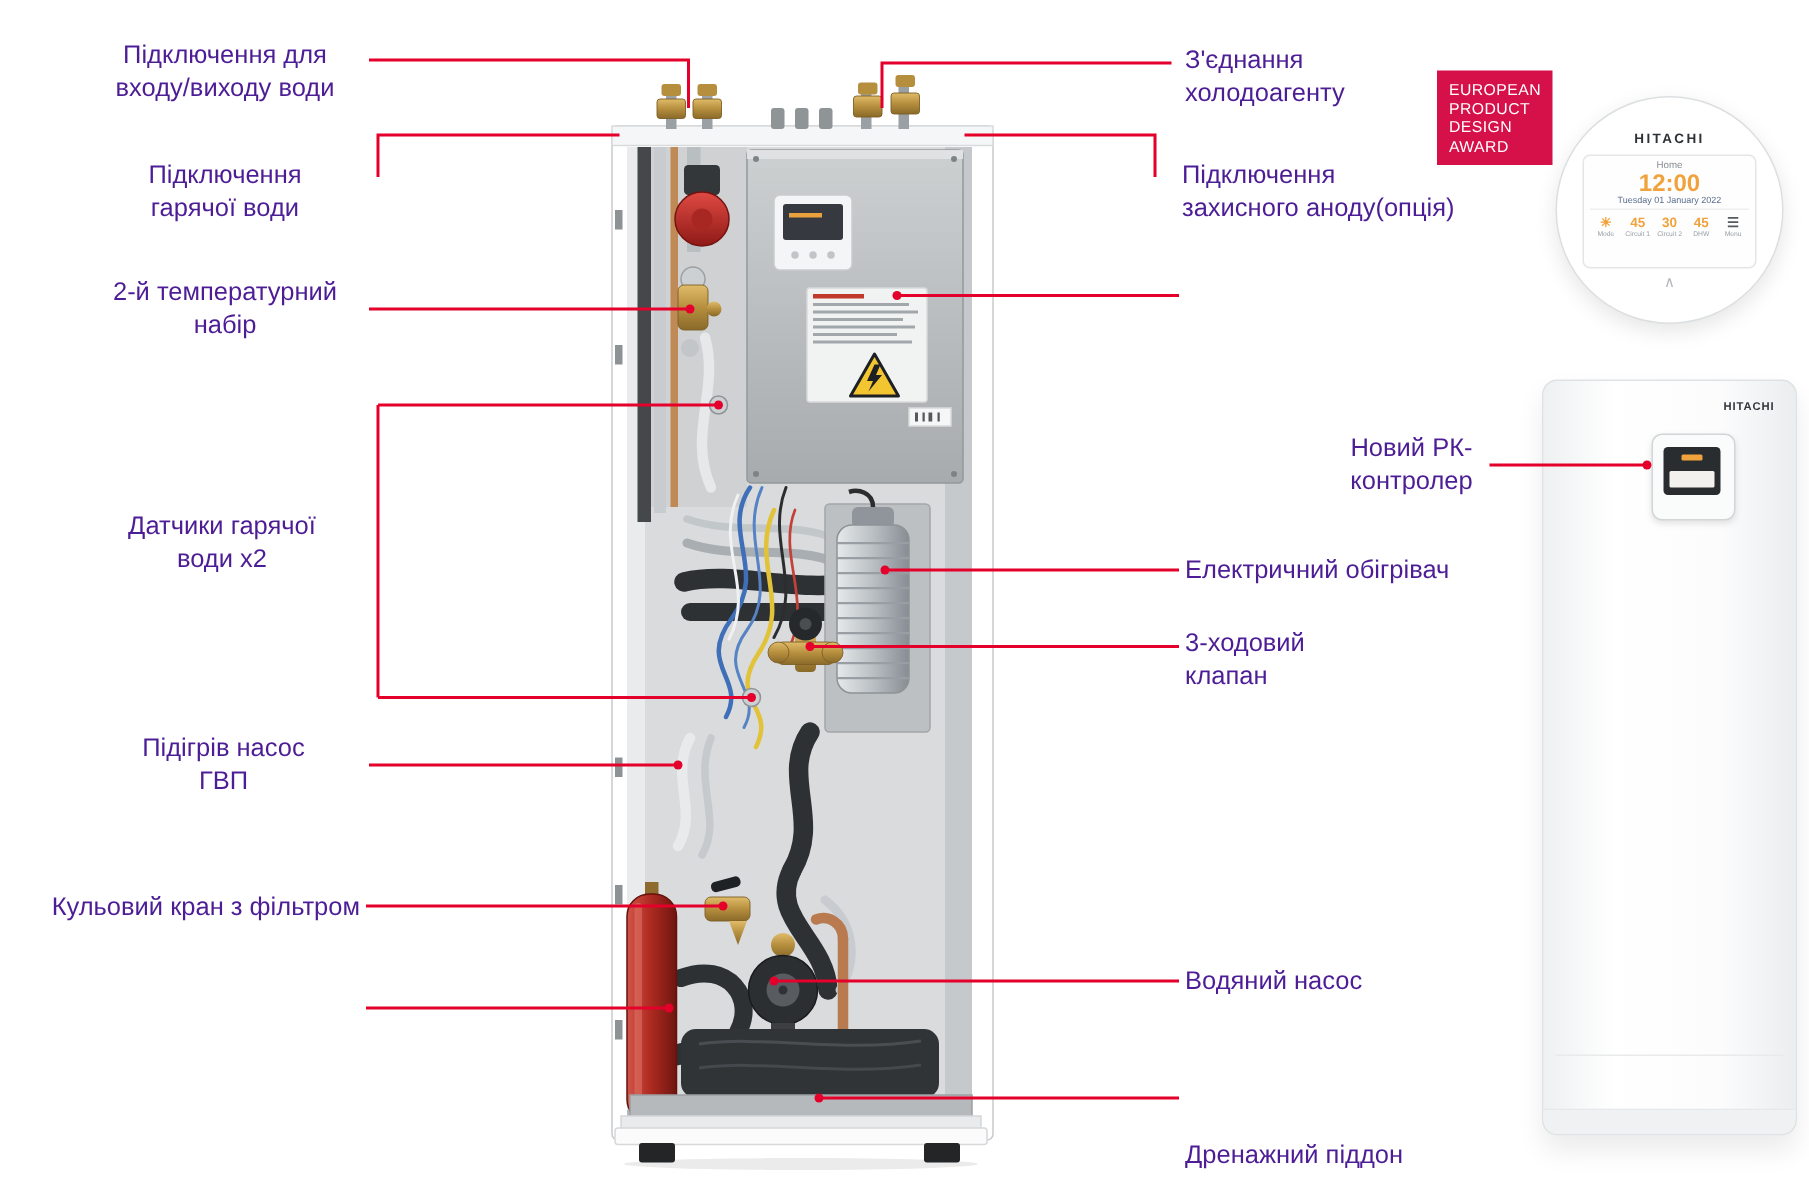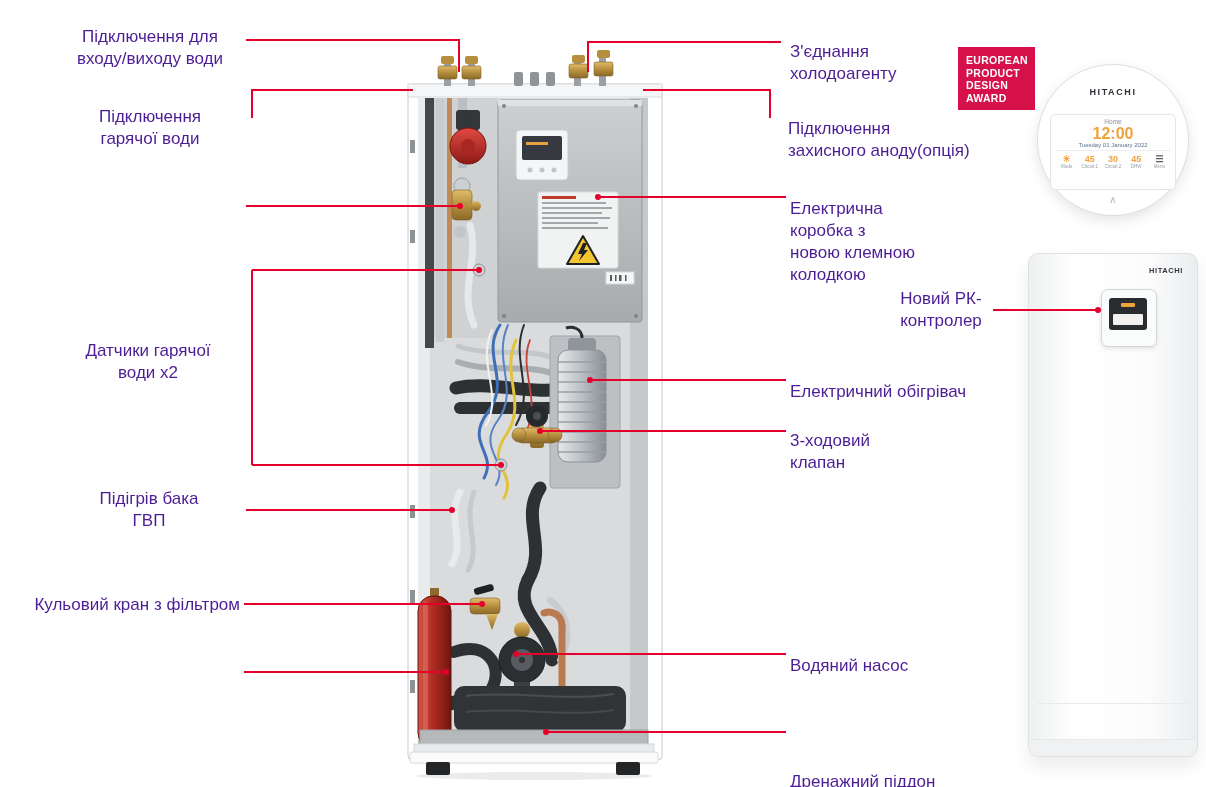--- a/index.html
+++ b/index.html
@@ -1,32 +1,32 @@
 <!DOCTYPE html>
 <html><head>
 <meta charset="utf-8">
 <style>
   html,body{margin:0;padding:0;background:#fff;}
   .canvas{position:relative;width:1206px;height:787px;background:#fff;overflow:hidden;
           font-family:"Liberation Sans",sans-serif;}
   .lbl{position:absolute;font-size:17px;line-height:22px;color:#4c1d95;white-space:pre-line;}
   .lbl.c{text-align:center;}
-  .lbl.l{text-align:left;margin-top:12px;}
+  .lbl.l{text-align:left;}
   .lbl.r{text-align:right;}
   .leaders{position:absolute;left:0;top:0;pointer-events:none;}
   .unit-open{position:absolute;left:400px;top:40px;width:266px;height:740px;}
   .award{position:absolute;left:958px;top:47px;width:77px;height:63px;background:#d61049;
-         color:#fff;font-weight:bold;font-size:10.5px;line-height:12.5px;letter-spacing:.3px;
+         color:#fff;font-weight:normal;font-size:10.5px;line-height:12.5px;letter-spacing:.3px;
          padding:7px 0 0 8px;box-sizing:border-box;}
   .award span{display:block;}
   .ctrl-circle{position:absolute;left:1037px;top:64px;width:152px;height:152px;border-radius:50%;
          background:#fff;border:1px solid #dcdfe1;box-shadow:0 5px 14px rgba(0,0,0,.10);
          display:flex;flex-direction:column;align-items:center;box-sizing:border-box;}
   .ctrl-brand{margin-top:22px;font-size:9px;font-weight:bold;letter-spacing:1.6px;color:#2e3237;}
-  .ctrl-screen{margin-top:17px;width:126px;height:76px;border:1px solid #e3e5e7;border-radius:5px;
+  .ctrl-screen{margin-top:6px;width:116px;height:76px;border:1px solid #e3e5e7;border-radius:5px;
          background:#fefefe;padding:3px 4px;box-sizing:border-box;}
   .scr-title{font-size:6.5px;color:#8a8f94;text-align:center;}
   .scr-time{font-size:16px;line-height:17px;color:#f0a23c;font-weight:bold;text-align:center;}
   .scr-date{font-size:6px;color:#5d6f91;text-align:center;border-bottom:1px solid #eceef0;padding-bottom:2px;}
   .scr-row{display:flex;justify-content:space-between;margin-top:3px;}
   .scr-cell{flex:1;text-align:center;}
   .scr-val{font-size:9px;line-height:10px;color:#f0a23c;font-weight:bold;}
   .scr-cell.menu .scr-val{color:#565b60;}
   .scr-lab{font-size:4.5px;color:#9aa0a5;}
   .ctrl-up{margin-top:5px;font-size:10px;color:#b4b8bc;line-height:10px;}
@@ -264,34 +264,32 @@
         <rect x="26" y="722" width="24" height="13" rx="2" fill="#232527"></rect>
         <rect x="216" y="722" width="24" height="13" rx="2" fill="#232527"></rect>
       </g>
     </svg>
   </div>
 
   <div class="lbl c" style="left:58px;top:26px;width:184px">Підключення для
 входу/виходу води</div>
   <div class="lbl c" style="left:58px;top:106px;width:184px">Підключення
 гарячої води</div>
+  <div class="lbl c" style="left:58px;top:184px;width:184px">2-й температурний
+набір</div>
   <div class="lbl c" style="left:58px;top:340px;width:180px">Датчики гарячої
 води x2</div>
-  <div class="lbl c" style="left:58px;top:488px;width:182px">Підігрів бака
+  <div class="lbl c" style="left:58px;top:488px;width:182px">Підігрів насос
 ГВП</div>
   <div class="lbl r" style="left:0px;top:594px;width:240px">Кульовий кран з фільтром</div>
 
   <div class="lbl l" style="left:790px;top:29px;width:200px">З'єднання
 холодоагенту</div>
   <div class="lbl l" style="left:788px;top:106px;width:210px">Підключення
 захисного аноду(опція)</div>
-  <div class="lbl l" style="left:790px;top:186px;width:160px">Електрична
-коробка з
-новою клемною
-колодкою</div>
   <div class="lbl c" style="left:888px;top:288px;width:106px">Новий РК-
 контролер</div>
   <div class="lbl l" style="left:790px;top:369px;width:210px">Електричний обігрівач</div>
   <div class="lbl l" style="left:790px;top:418px;width:160px">3-ходовий
 клапан</div>
   <div class="lbl l" style="left:790px;top:643px;width:180px">Водяний насос</div>
   <div class="lbl l" style="left:790px;top:759px;width:190px">Дренажний піддон</div>
 
   <div class="award">
     <span>EUROPEAN</span>

